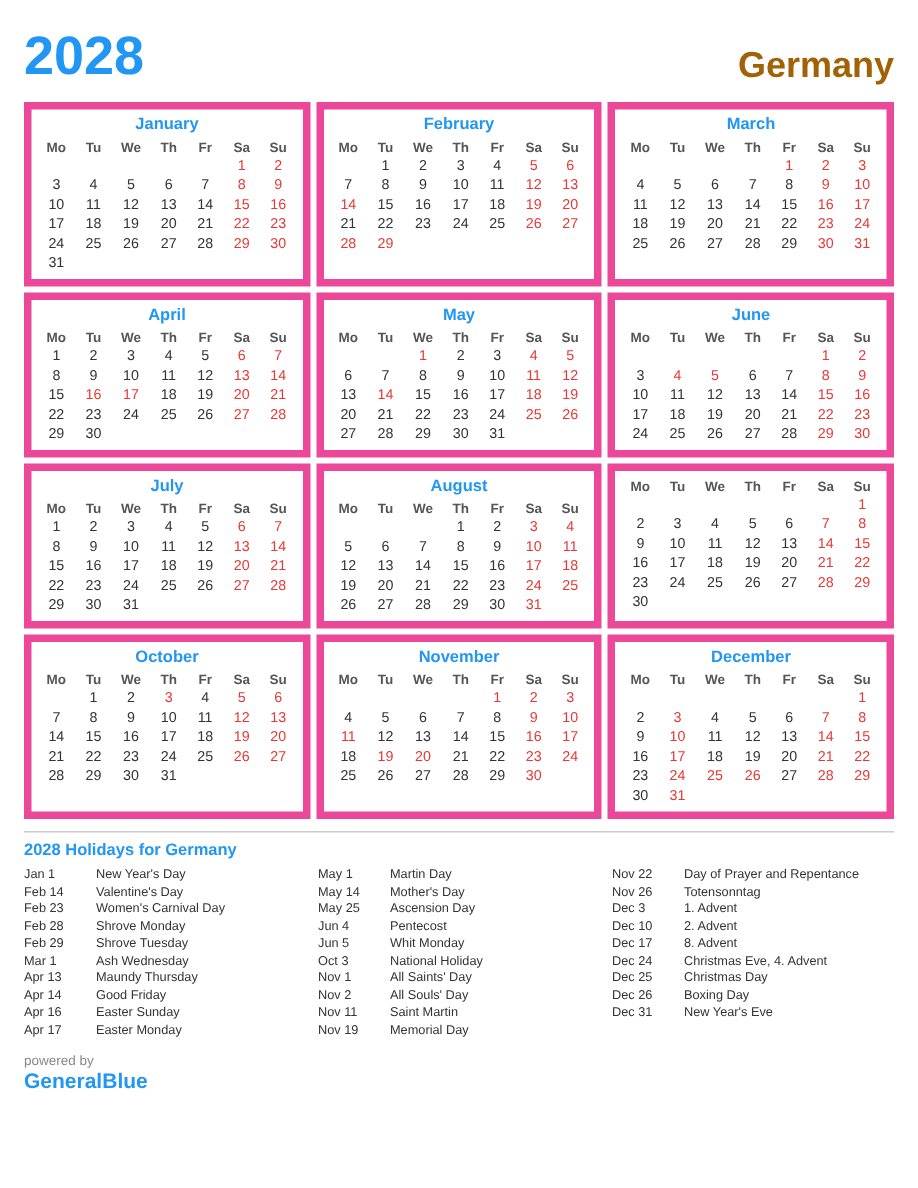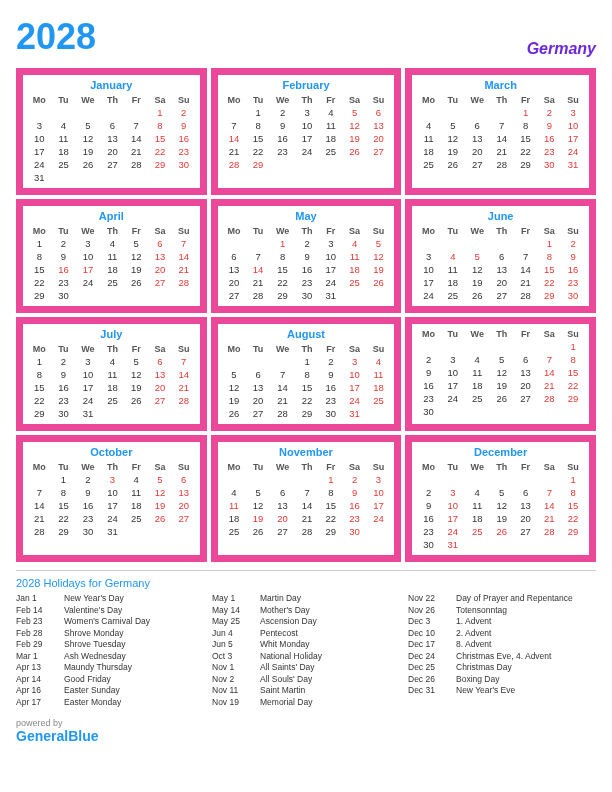--- a/index.html
+++ b/index.html
@@ -17,32 +17,31 @@
       justify-content: space-between;
       align-items: flex-end;
       margin-bottom: 10px;
     }
     .header-year {
       font-size: 36px;
       font-weight: bold;
       color: #2196F3;
     }
     .header-country {
-      font-size: 16px;
+      font-size: 24px;
       font-weight: bold;
-      color: #6d28d9;
-      font-style: italic;
+      color: #a16207;
     }
     .calendars-grid {
       display: grid;
       grid-template-columns: 1fr 1fr 1fr;
       gap: 4px;
     }
     .month-block {
-      border: 7px solid #ec4899;
+      border: 5px solid #ec4899;
       padding: 4px;
     }
     .month-title {
       text-align: center;
       font-size: 11px;
       font-weight: bold;
       color: #2196F3;
       margin-bottom: 3px;
     }
     .cal-table {
@@ -64,21 +63,21 @@
     }
     .cal-table td.sun { color: #e53935; }
     .cal-table td.sat { color: #e53935; }
     .holidays-section {
       margin-top: 8px;
       border-top: 1px solid #ccc;
       padding-top: 6px;
     }
     .holidays-title {
       font-size: 11px;
-      font-weight: normal;
+      font-weight: bold;
       color: #2196F3;
       margin-bottom: 4px;
     }
     .holidays-columns {
       display: grid;
       grid-template-columns: 1fr 1fr 1fr;
       gap: 0 8px;
     }
     .holiday-item {
       font-size: 8.5px;

